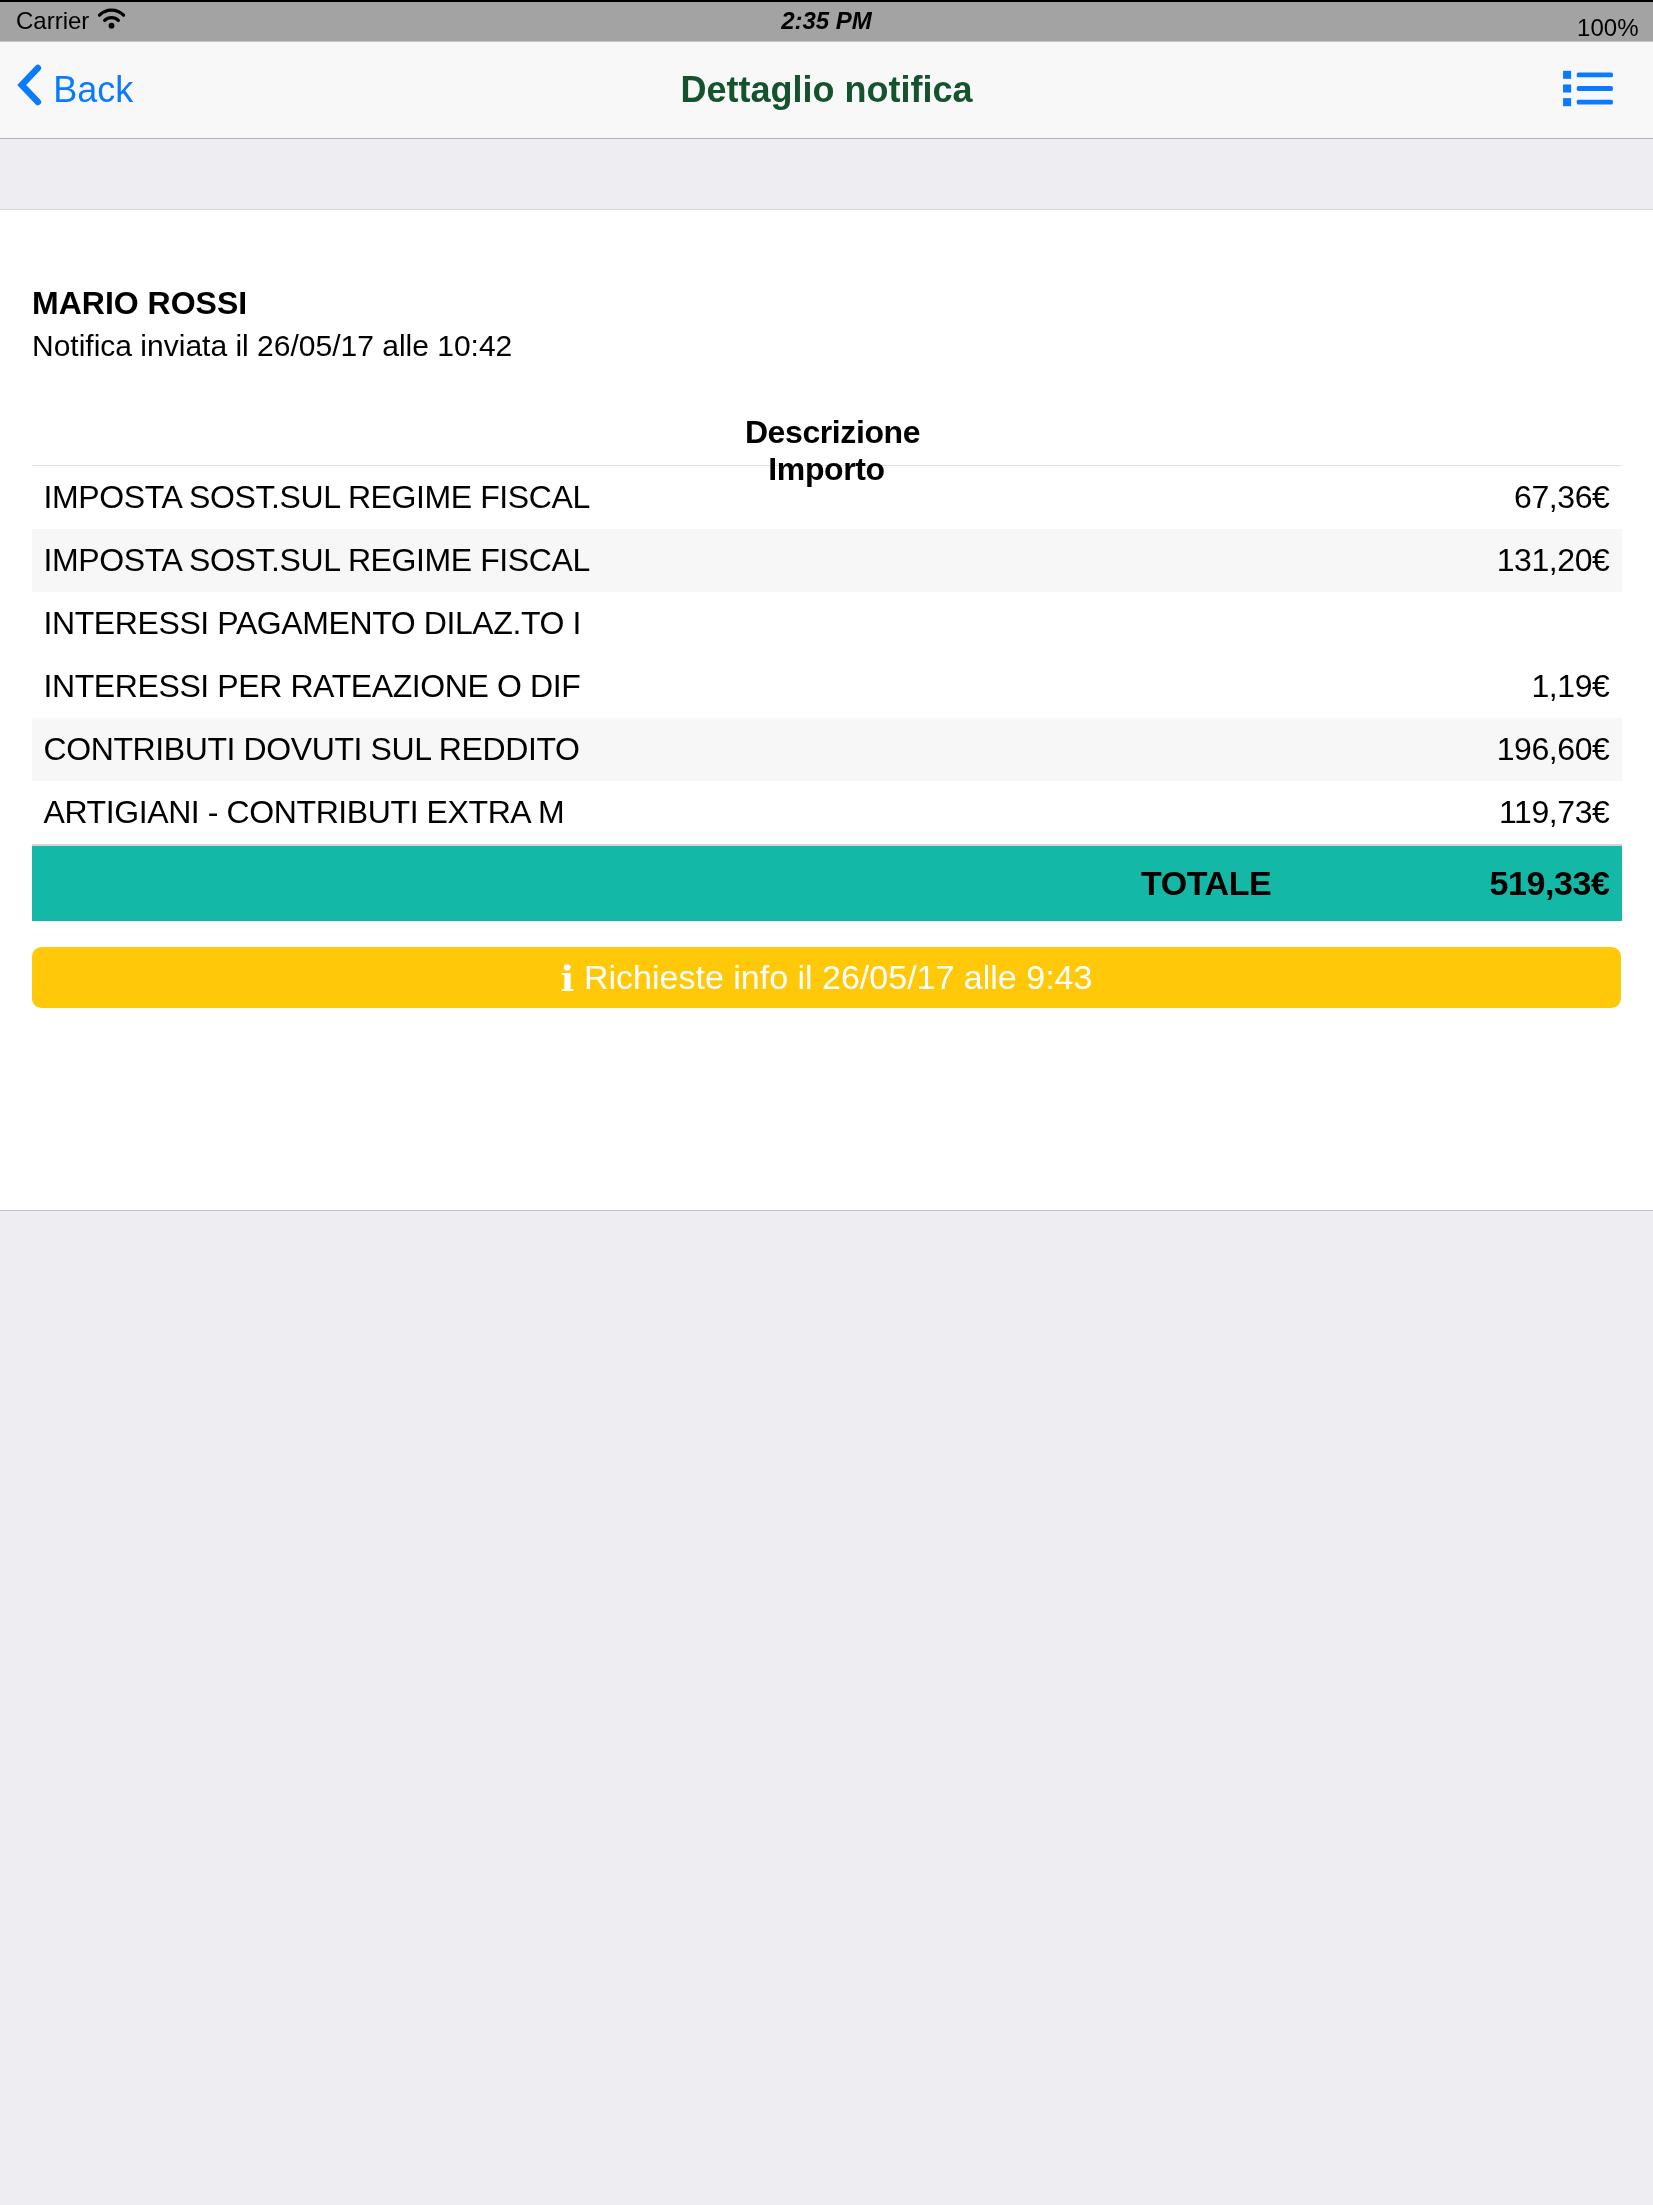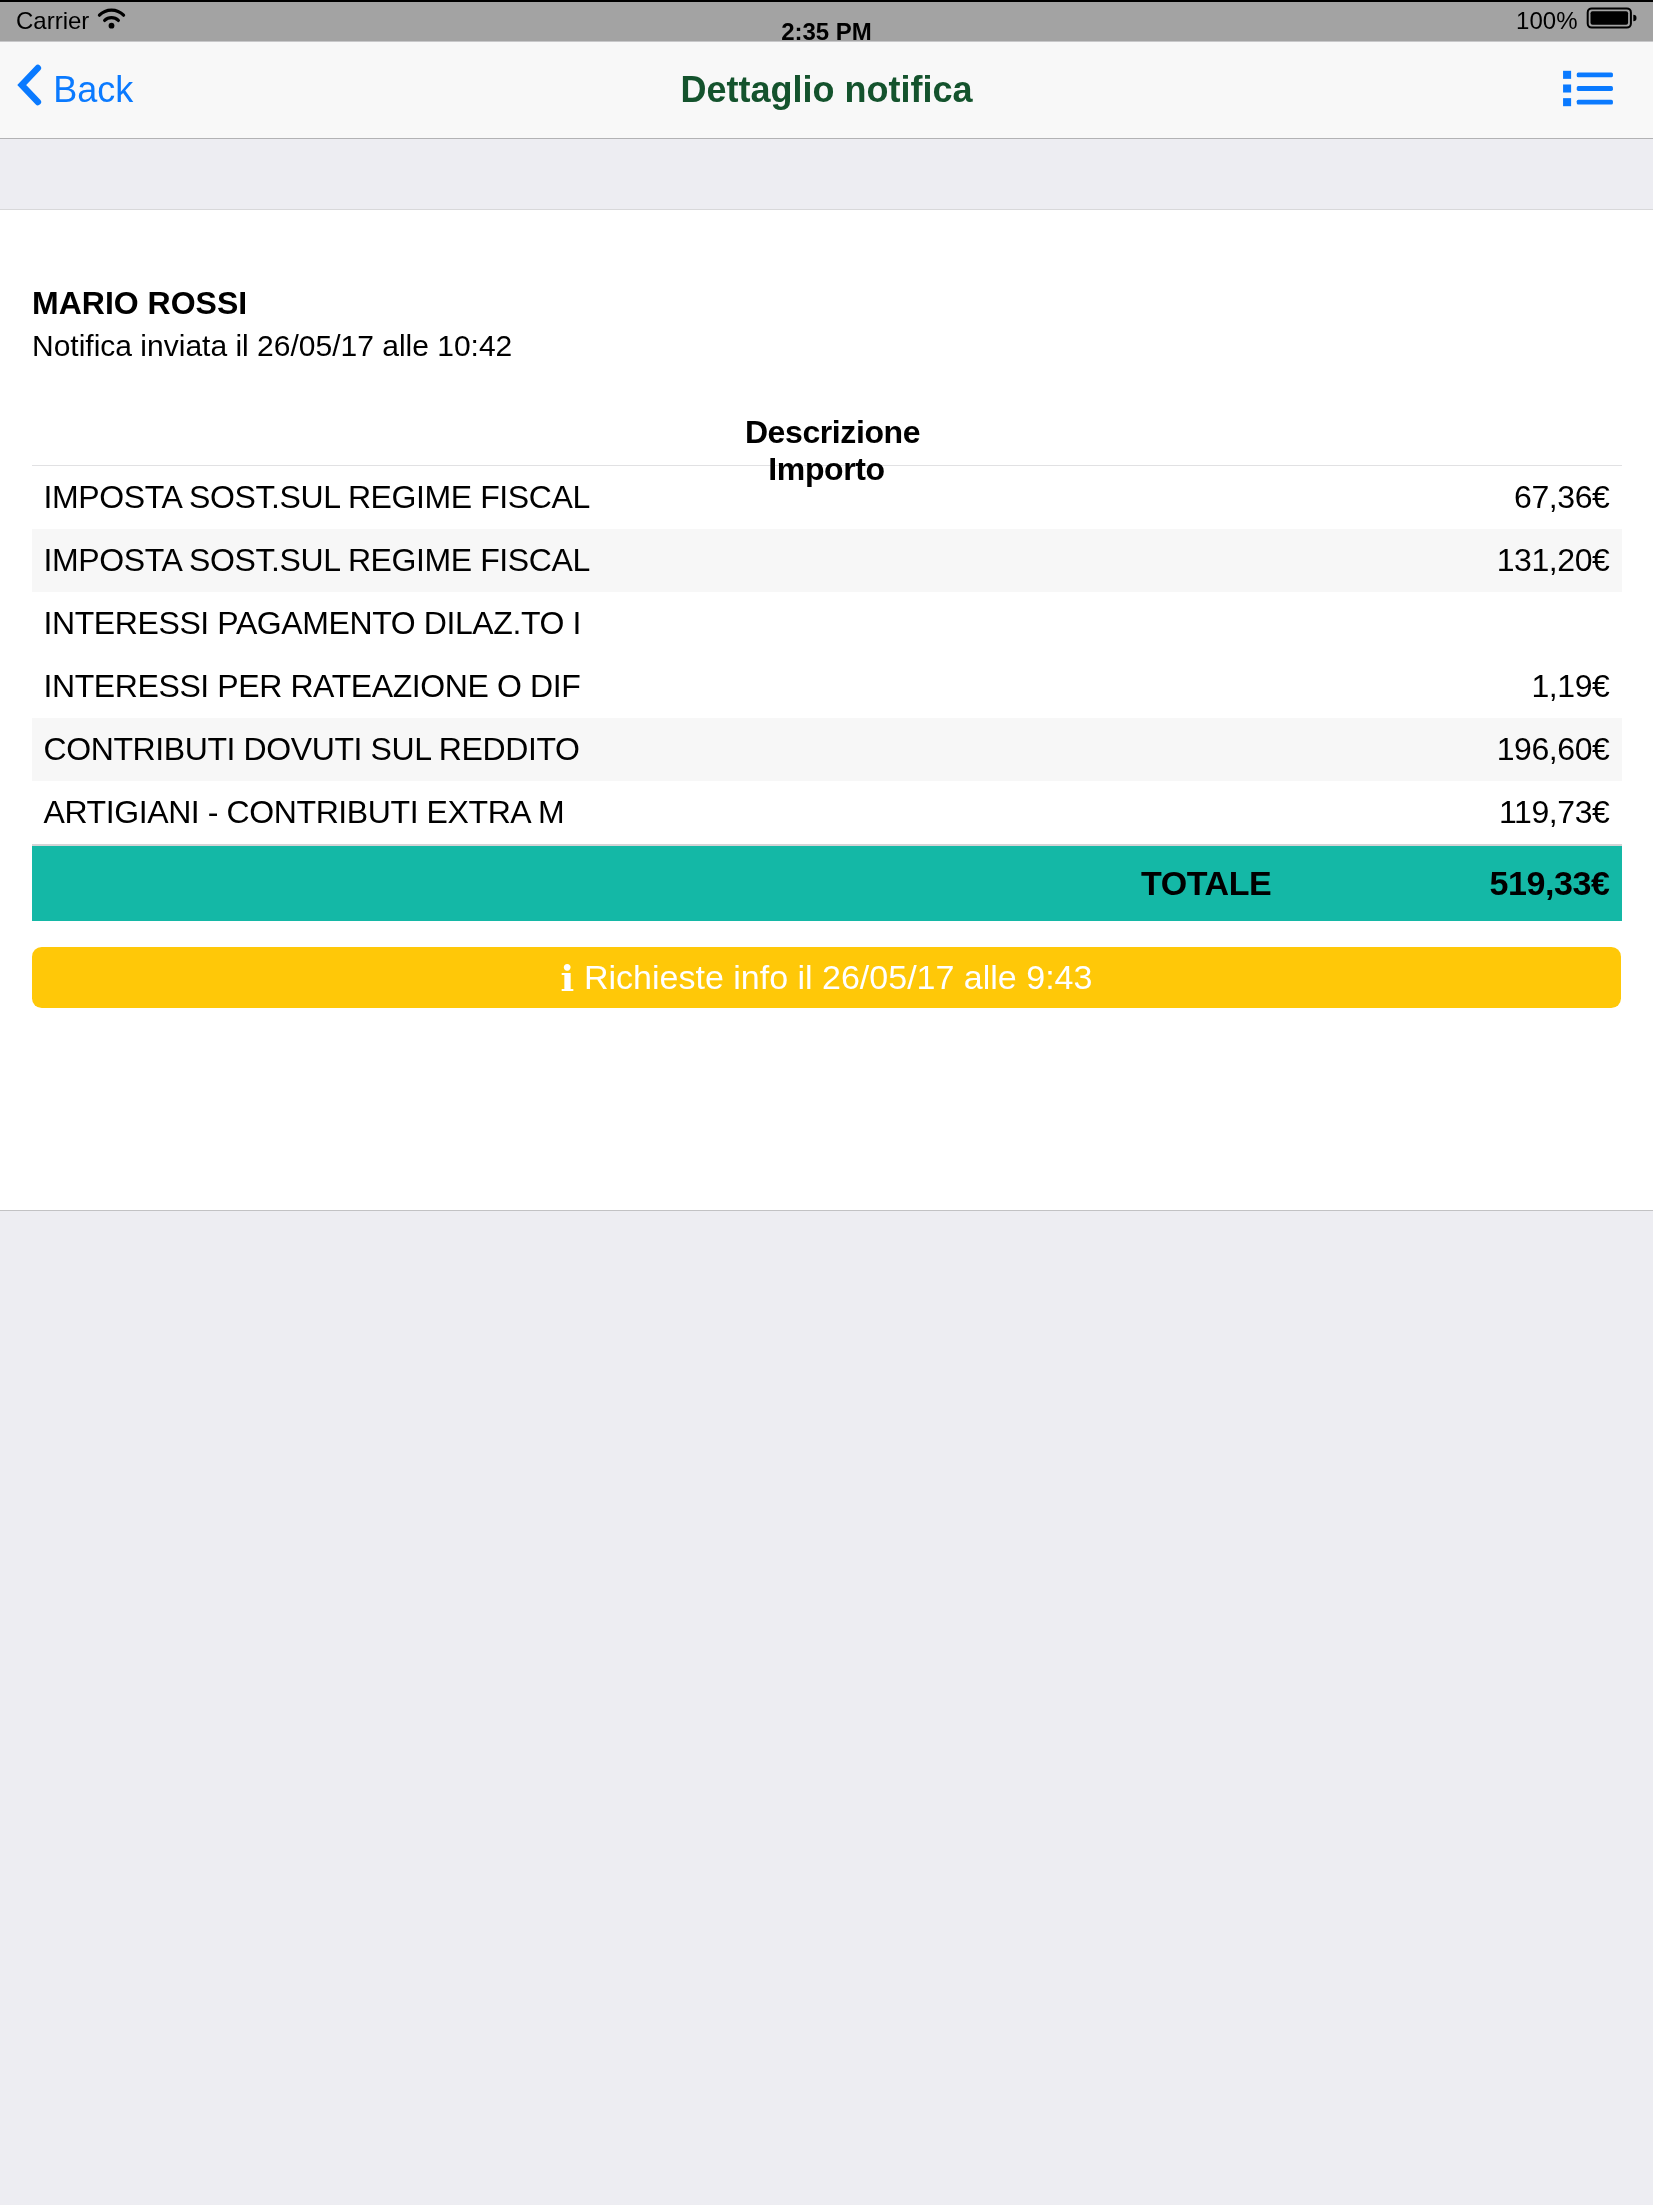--- a/index.html
+++ b/index.html
@@ -22,27 +22,28 @@
     border-bottom: 0.8px solid #c8c8ca;
     position: relative;
     font-size: 24px;
     color: #000;
   }
   .status-left {
     position: absolute; left: 16px; top: 0; height: 100%;
     display: flex; align-items: center; gap: 8px;
   }
   .status-time {
-    position: absolute; left: 0; right: 0; top: 11px; height: 100%;
+    position: absolute; left: 0; right: 0; top: 0; height: 100%;
     display: flex; align-items: center; justify-content: center;
     font-weight: bold;
+    font-style: italic;
   }
   .status-right {
-    position: absolute; right: 14.5px; top: 0; height: 100%;
-    display: flex; align-items: center; gap: 8px;
+    position: absolute; right: 14.5px; top: 12px; height: 100%;
+    display: flex; align-items: center; gap: 16px; flex-direction: column;
   }
 
   
   .nav-bar {
     height: 97px;
     background: #f8f8f8;
     border-bottom: 1.6px solid #b2b2b4;
     position: relative;
   }
   .back-button {

